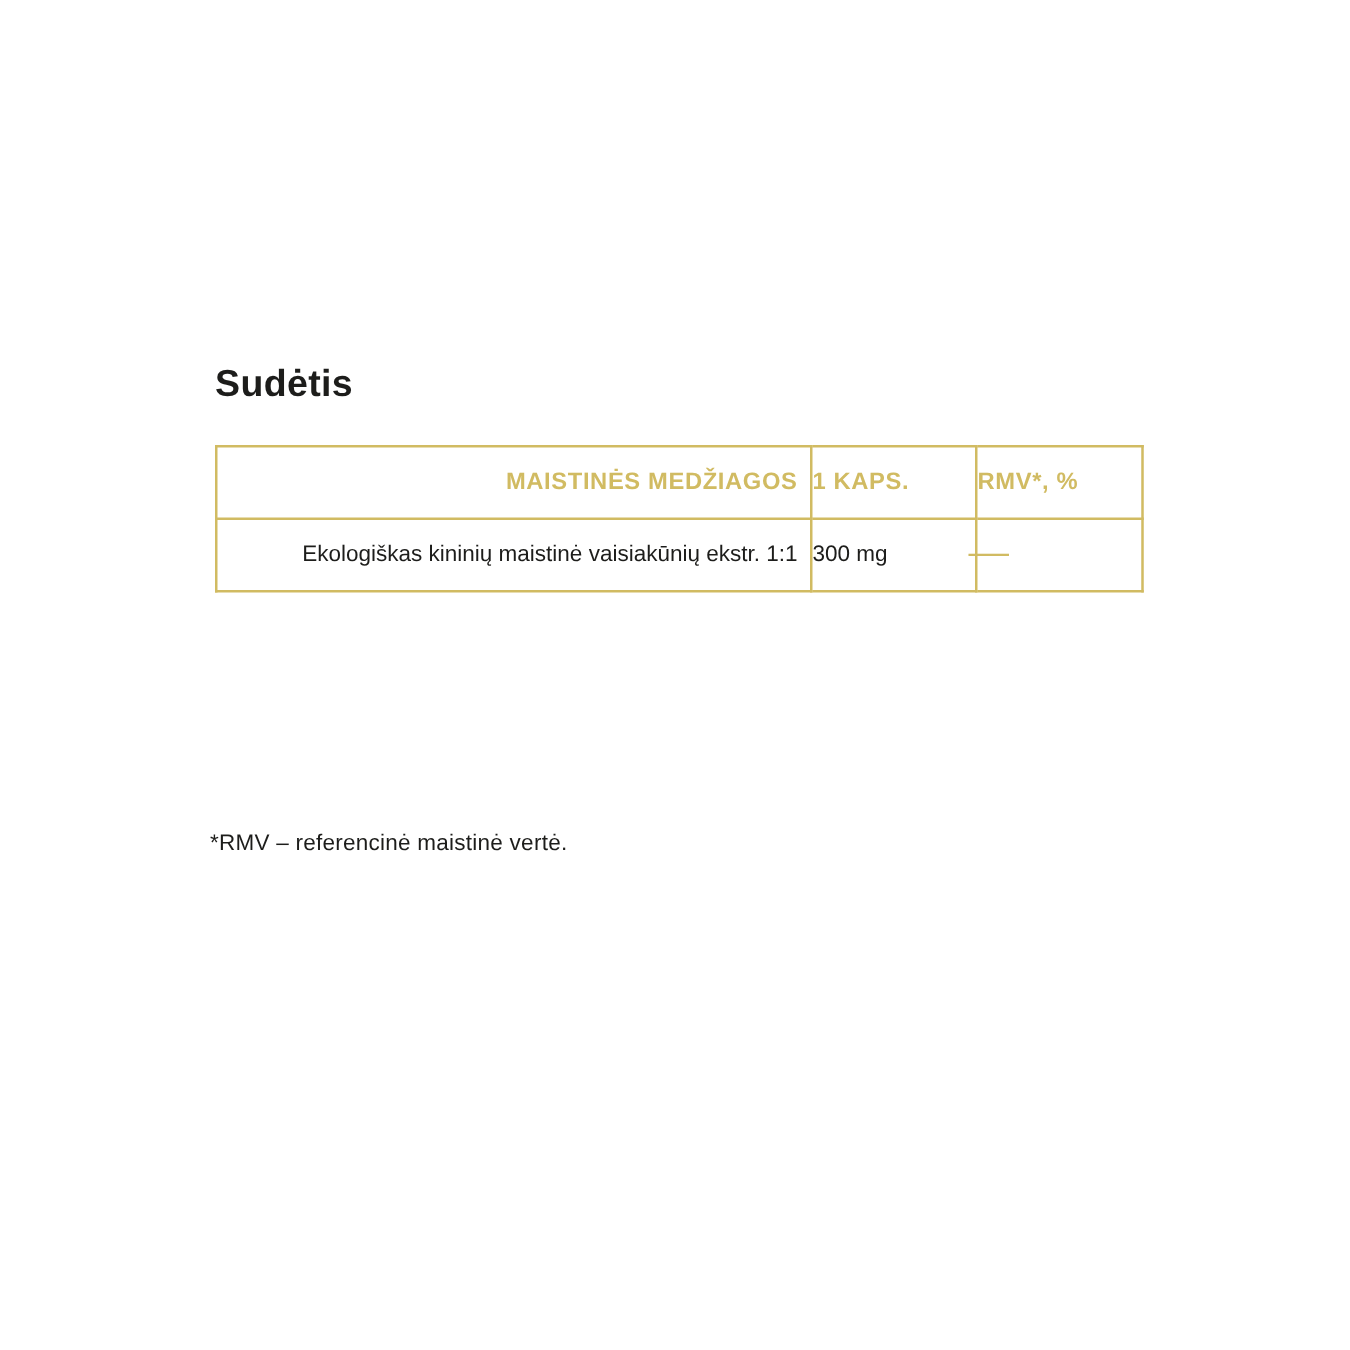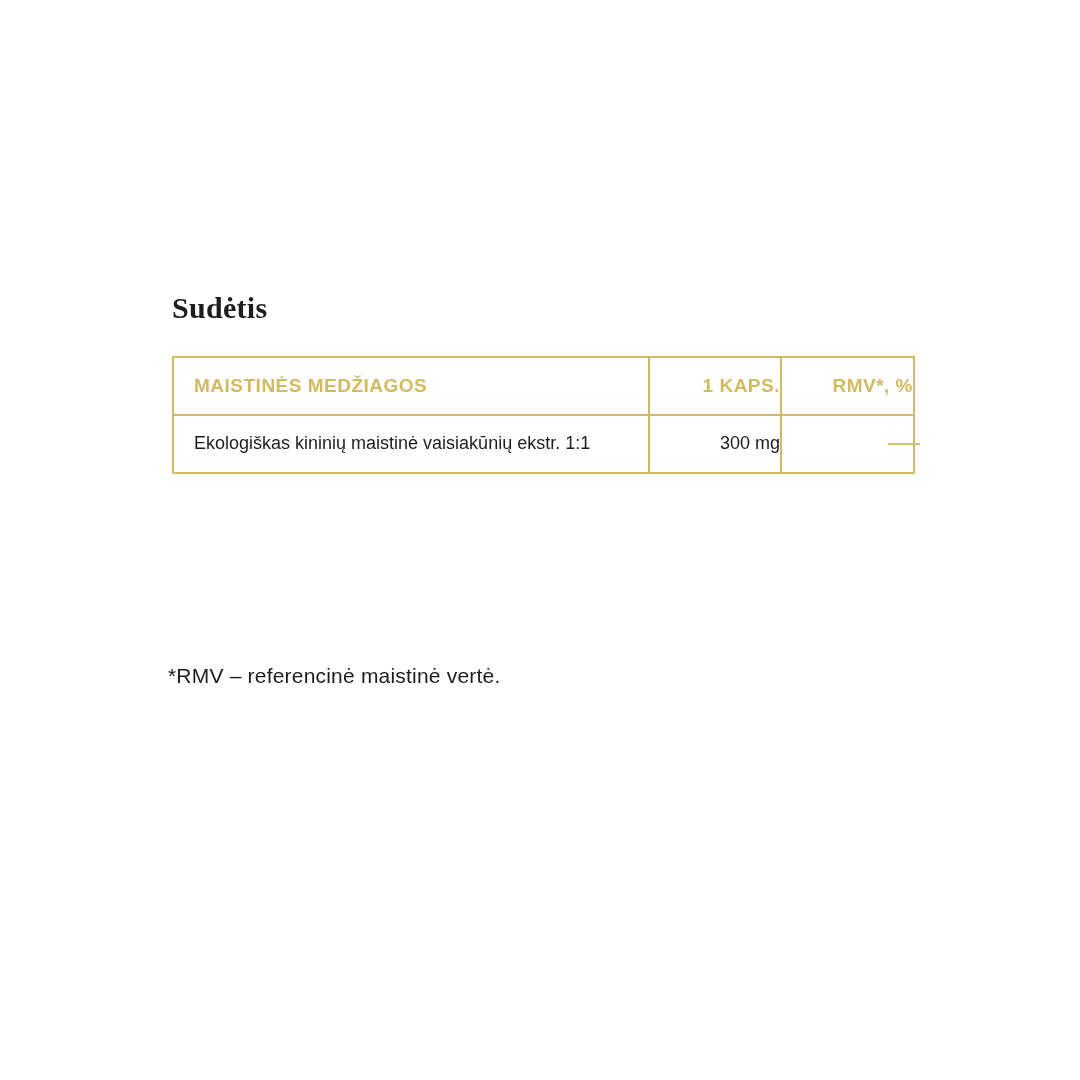--- a/index.html
+++ b/index.html
@@ -21,21 +21,20 @@
 
   .title {
     position: absolute;
     left: 172px;
     top: 293px;
     font-size: 30px;
     font-weight: 700;
     letter-spacing: 0.3px;
     color: var(--text);
     line-height: 1;
-    font-family: Liberation Serif, serif;
   }
 
   table.nutrition-table {
     position: absolute;
     left: 172px;
     top: 356px;
     width: 741px;
     border-collapse: collapse;
     table-layout: fixed;
     background: var(--background);
@@ -54,47 +53,47 @@
     font-weight: 700;
     font-size: 19px;
     letter-spacing: 0.5px;
     text-transform: uppercase;
   }
   .col-name  { width: 476px; }
   .col-amt   { width: 132px; }
   .col-rmv   { width: 133px; }
 
   th.cell-name, td.cell-name {
-    text-align: left;
+    text-align: right;
     padding-left: 20px;
     padding-right: 10px;
   }
   th.cell-center, td.cell-center {
-    text-align: right;
+    text-align: left;
   }
 
   .subscript {
     font-size: 12px;
     vertical-align: baseline;
     position: relative;
     top: 3px;
   }
 
   .rmv-value.dash {
     color: var(--gold);
     font-weight: 700;
     display: inline-block;
     transform: scaleX(1.8);
   }
 
   .footnote {
     position: absolute;
     left: 168px;
     top: 664px;
-    font-size: 21px;
+    font-size: 18px;
     color: var(--text);
     letter-spacing: 0.2px;
   }
 </style>
 </head>
 <body>
 
 <div class="canvas">
 
   <h1 class="title">Sudėtis</h1>

